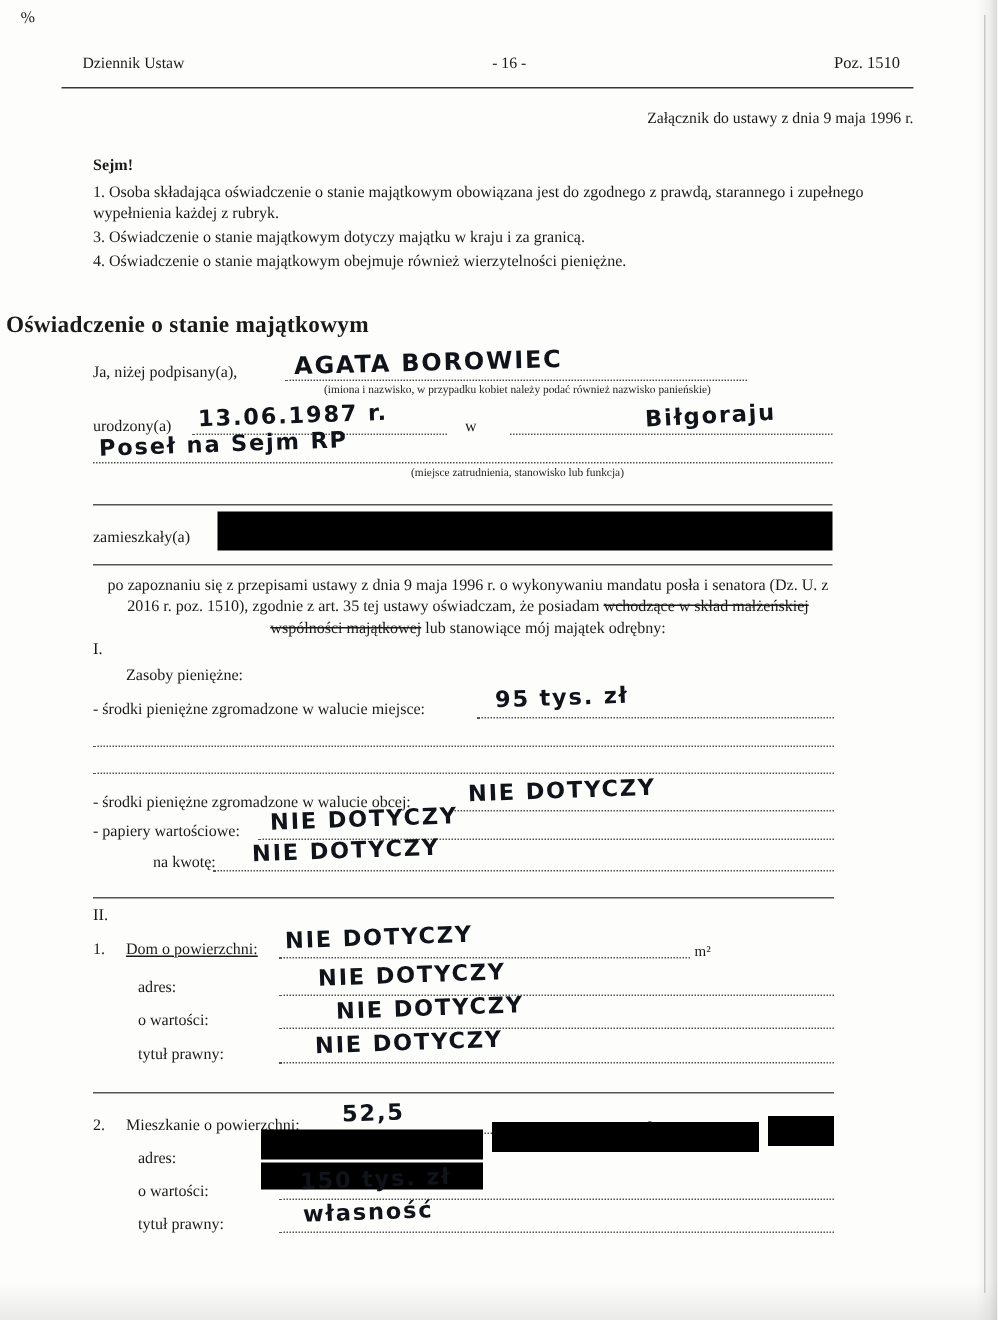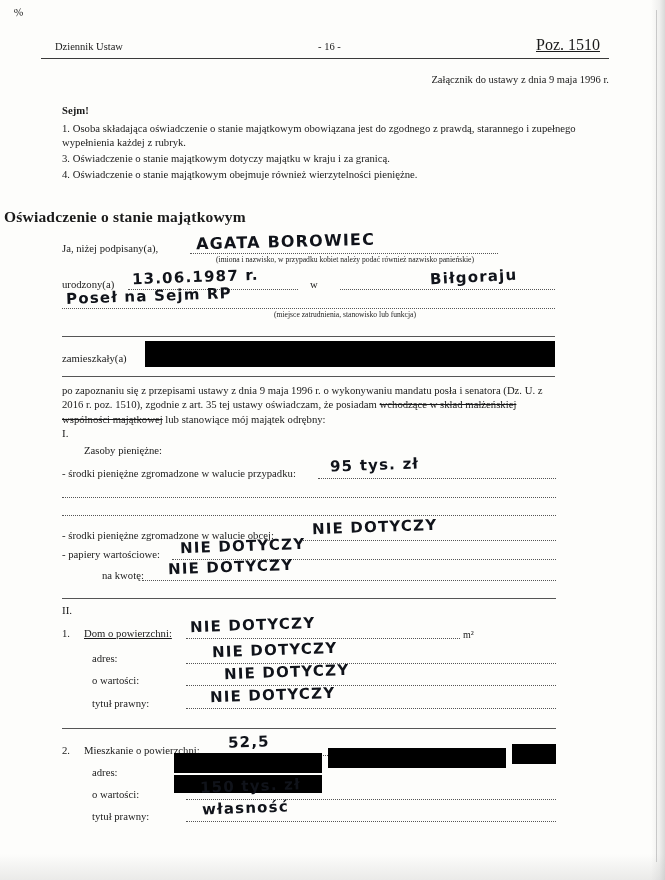--- a/index.html
+++ b/index.html
@@ -57,21 +57,21 @@
     position: absolute;
     left: 55px; top: 36px;
     width: 545px;
     display: flex;
     justify-content: space-between;
     align-items: baseline;
     font-size: 10.5px;
   }
   .header .hdr-left { font-size: 10.5px; }
   .header .hdr-center { font-size: 10.5px; }
-  .header .hdr-right { font-size: 16px; text-decoration: underline; }
+  .header .hdr-right { font-size: 11px; }
 
   .hr-top {
     position: absolute;
     left: 41px; top: 58px;
     width: 568px;
     height: 1px;
     background: #3a3a3a;
   }
 
   .annex {
@@ -203,31 +203,31 @@
 
     <div class="dots" style="left:62px; top:308px; width:493px;"></div>
     <div class="hw" style="left:66px; top:287px; font-size:15px; transform:rotate(-2deg);">Poseł na Sejm RP</div>
     <div class="small-note" style="left:190px; top:310px; width:310px;">(miejsce zatrudnienia, stanowisko lub funkcja)</div>
 
     <div class="solidline" style="left:62px; top:336px; width:493px;"></div>
     <div class="lbl" style="left:62px; top:352px;">zamieszkały(a)</div>
     <div class="redact" style="left:145px; top:341px; width:410px; height:26px;"></div>
     <div class="solidline" style="left:62px; top:376px; width:493px;"></div>
 
-    <div class="para" style="left:62px; top:383px; width:500px;">
+    <div class="para" style="left:62px; top:383px; width:500px;text-align:center;">
       <span>po zapoznaniu się z przepisami ustawy z dnia 9 maja 1996 r. o wykonywaniu mandatu posła i senatora (Dz. U. z 2016 r.</span>
       <span>poz. 1510), zgodnie z art. 35 tej ustawy oświadczam, że posiadam</span>
       <span class="strike">wchodzące w skład małżeńskiej wspólności majątkowej</span>
       <span>lub stanowiące mój majątek odrębny:</span>
     </div>
 
     <div class="sec" style="left:62px; top:427px;">I.</div>
     <div class="lbl" style="left:84px; top:444px;">Zasoby pieniężne:</div>
 
-    <div class="lbl" style="left:62px; top:467px;">- środki pieniężne zgromadzone w walucie przypadku:</div>
+    <div class="lbl" style="left:62px; top:467px;">- środki pieniężne zgromadzone w walucie miejsce:</div>
     <div class="dots" style="left:318px; top:478px; width:238px;"></div>
     <div class="hw" style="left:330px; top:456px; font-size:15px; transform:rotate(-2deg);">95 tys. zł</div>
     <div class="dots" style="left:62px; top:497px; width:494px;"></div>
     <div class="dots" style="left:62px; top:515px; width:494px;"></div>
 
     <div class="lbl" style="left:62px; top:529px;">- środki pieniężne zgromadzone w walucie obcej:</div>
     <div class="dots" style="left:300px; top:540px; width:256px;"></div>
     <div class="hw" style="left:312px; top:518px; font-size:15px; transform:rotate(-2deg);">NIE DOTYCZY</div>
 
     <div class="lbl" style="left:62px; top:548px;">- papiery wartościowe:</div>

